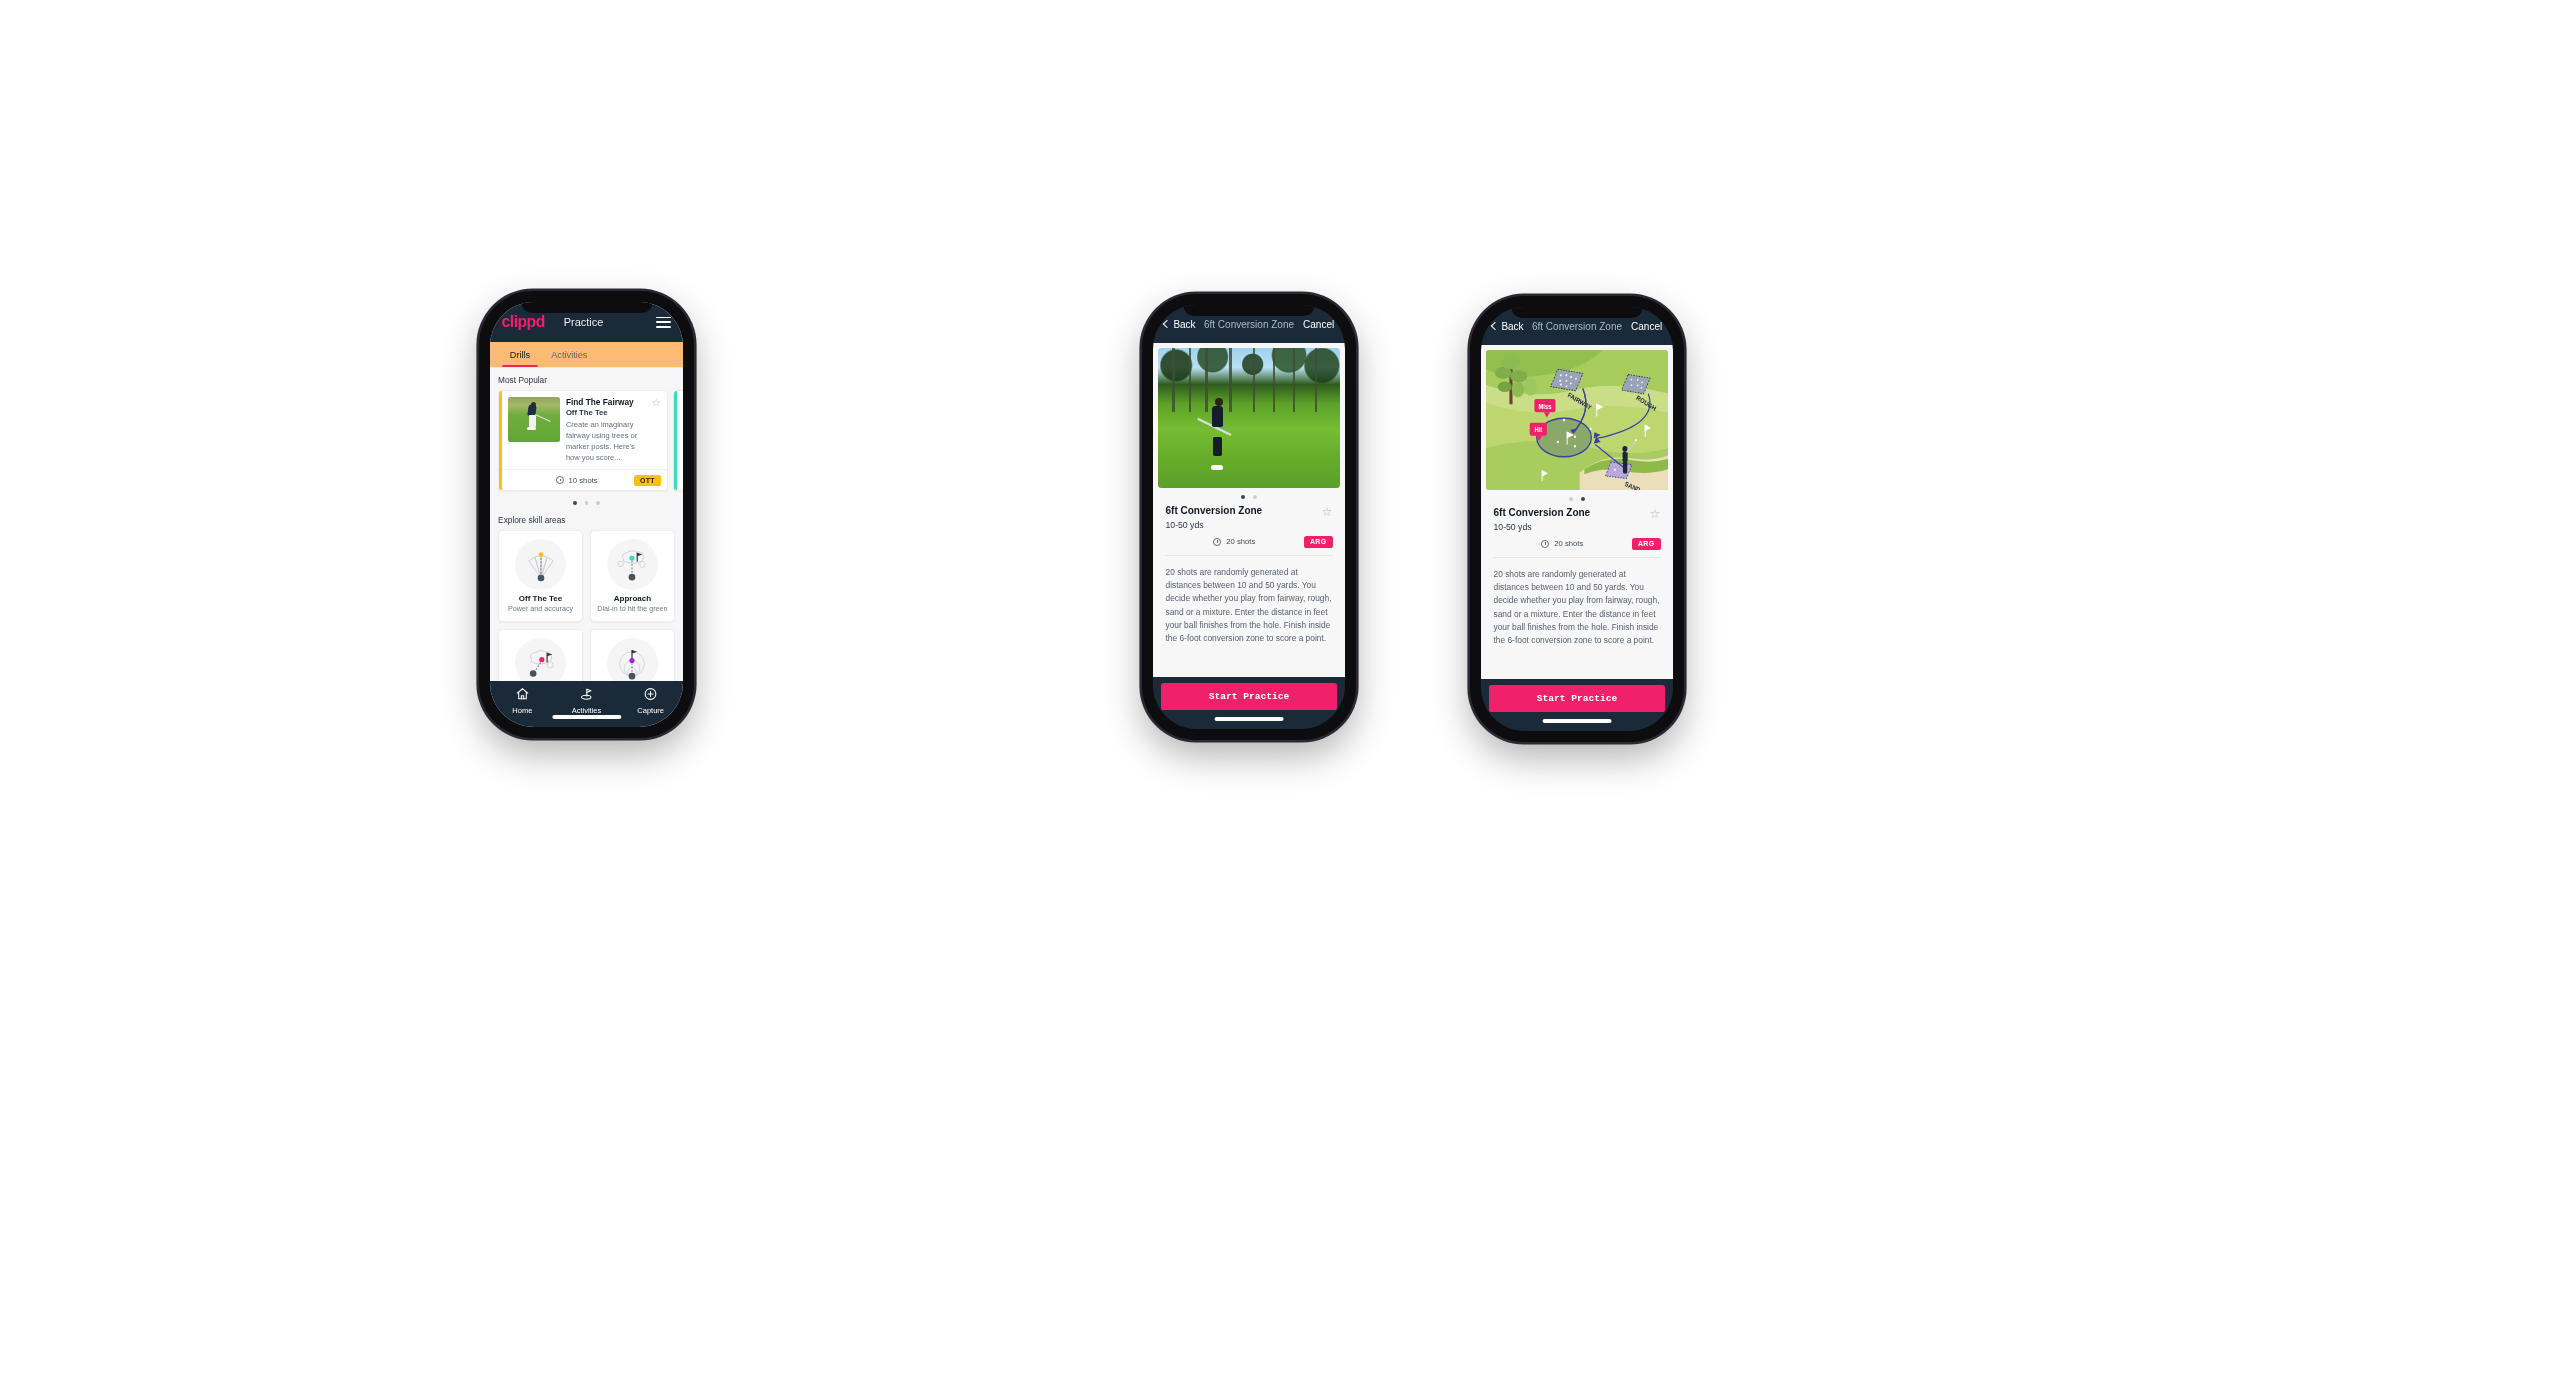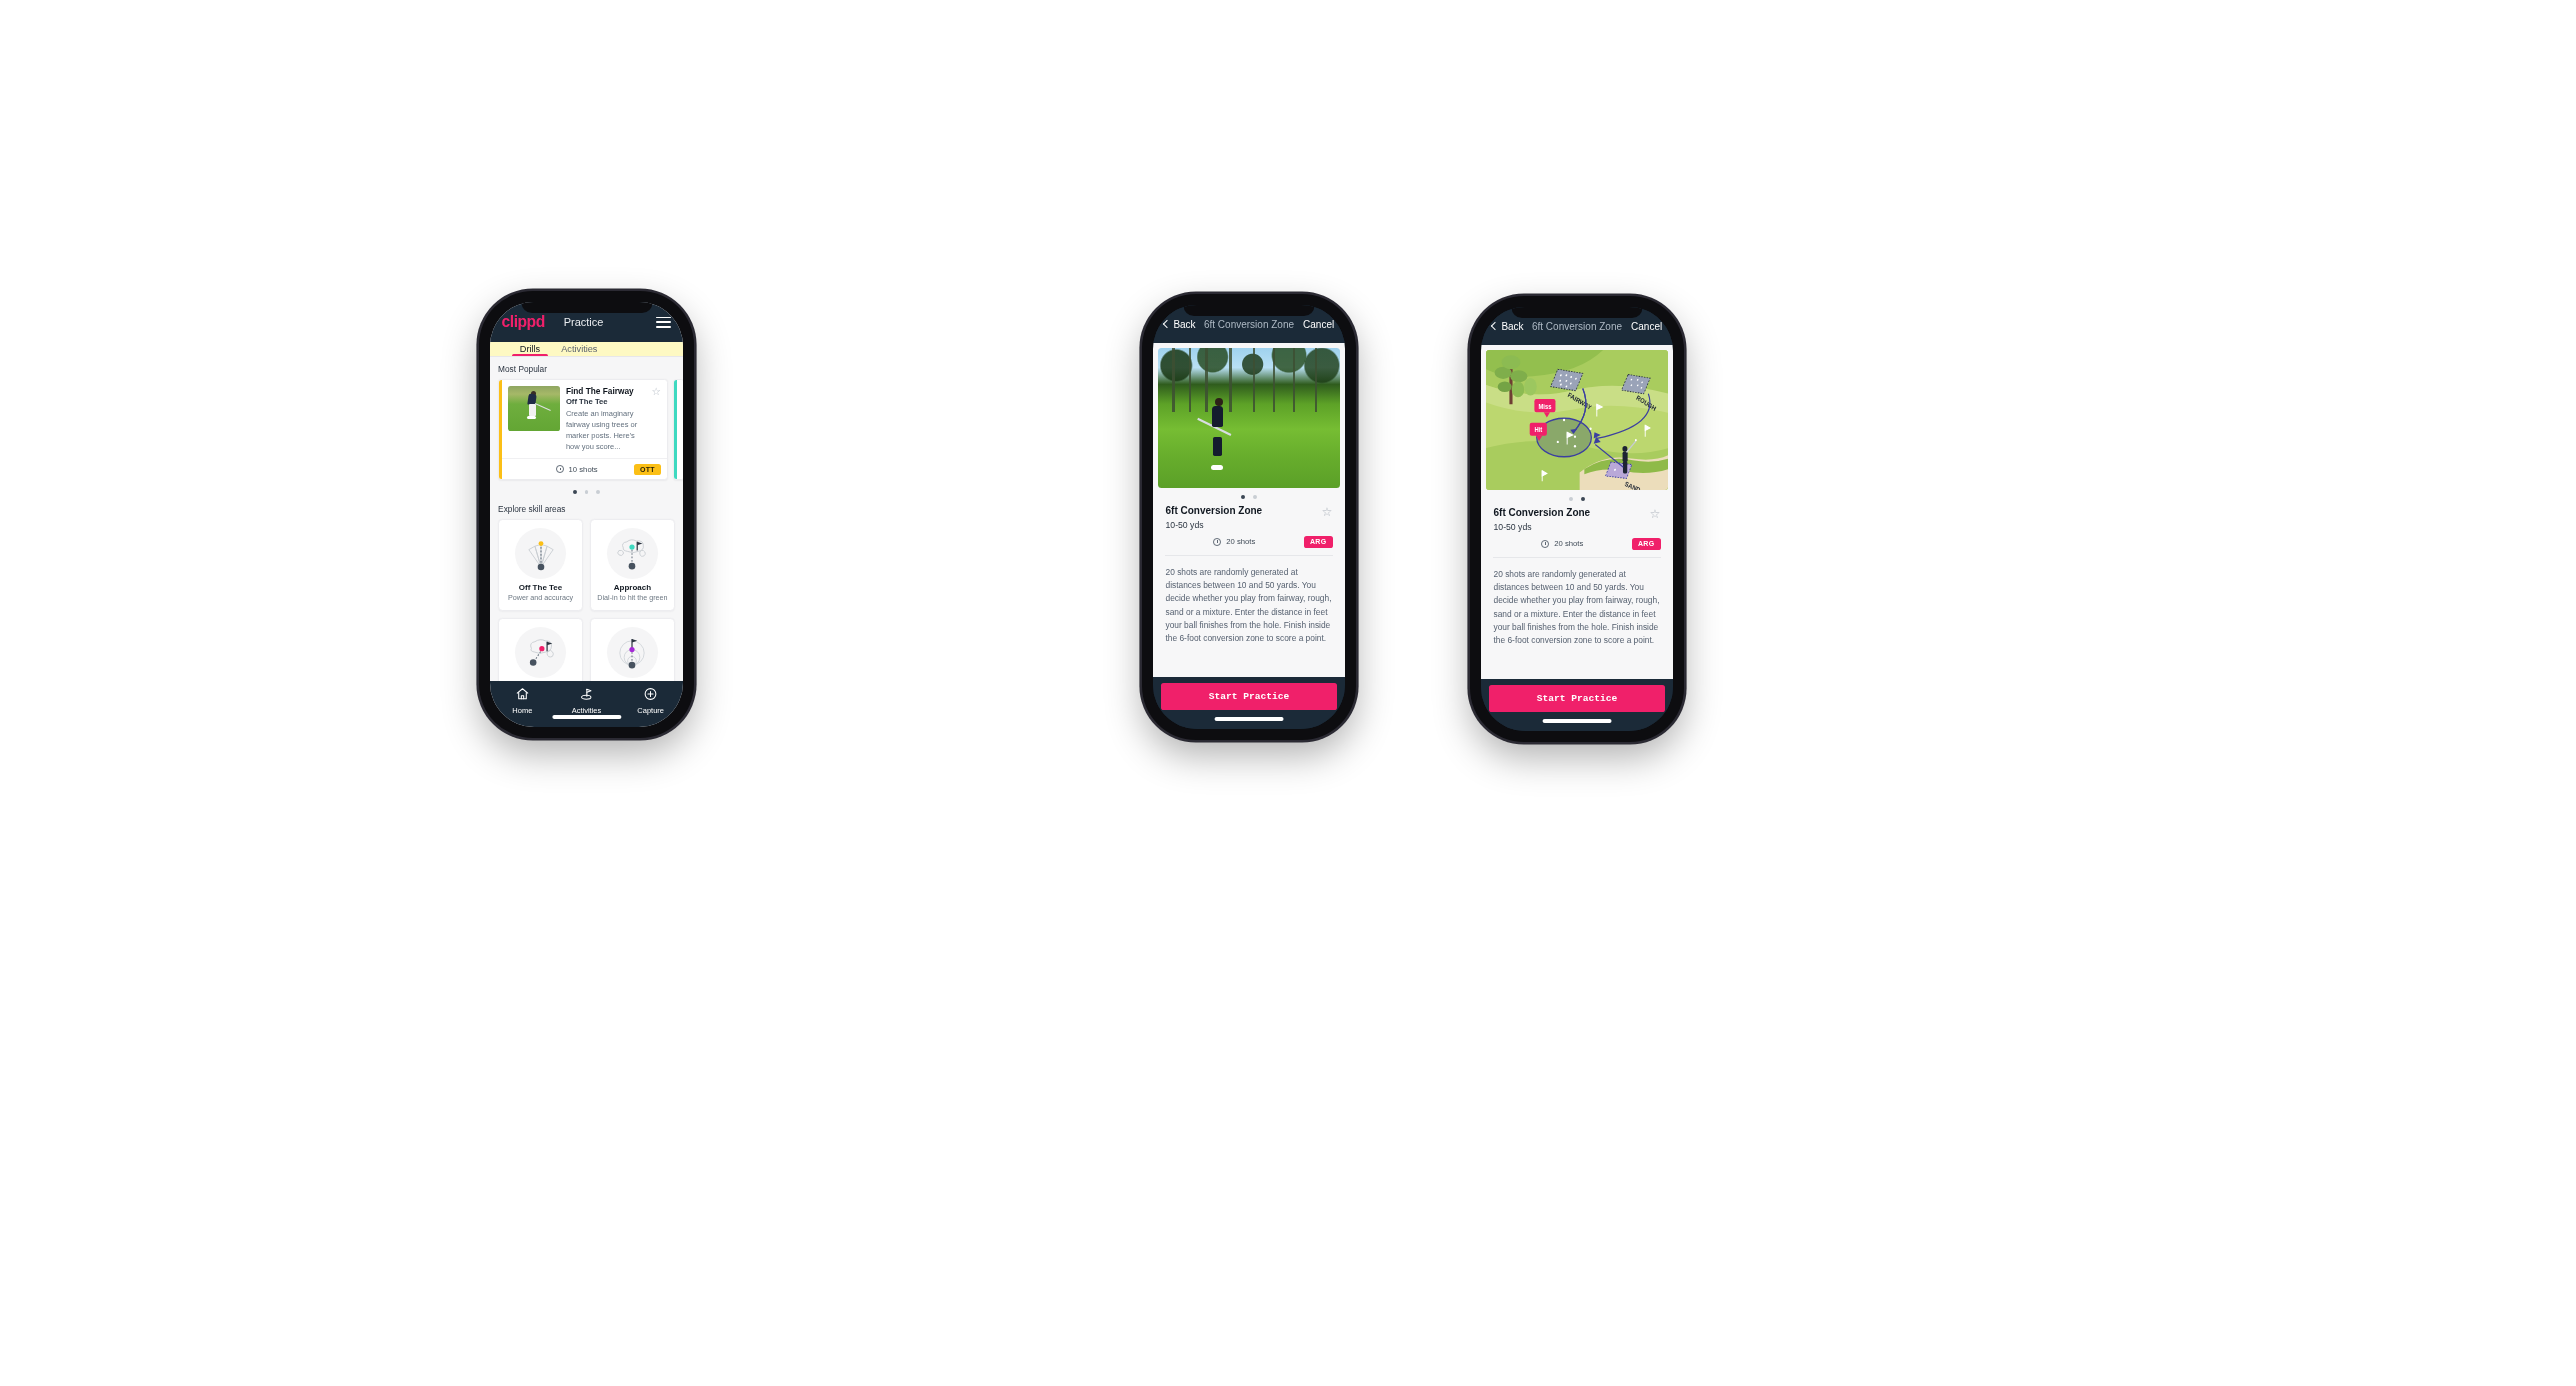--- a/index.html
+++ b/index.html
@@ -83,25 +83,25 @@
     margin-left: auto;
     width: 15px; height: 11.3px;
     display: flex; flex-direction: column;
     justify-content: space-between;
     z-index: 2;
   }
   .burger i { display: block; height: 1.7px; background: #fff; border-radius: 0.9px; }
 
   .p1-tabs {
     flex: 0 0 auto;
-    background: #fef9c3;
+    background: #fdba74;
     display: flex;
-    padding: 0 19px;
+    padding: 0 9px;
     border-bottom: 0.9px solid #e7e7ea;
-    height: 15px;
+    height: 26px;
     align-items: stretch;
   }
   .tab {
     position: relative;
     display: flex; align-items: center;
     padding: 0 10.5px;
     font-size: 9.2px;
     color: #5b6470;
   }
   .tab.active { color: #141b23; }

